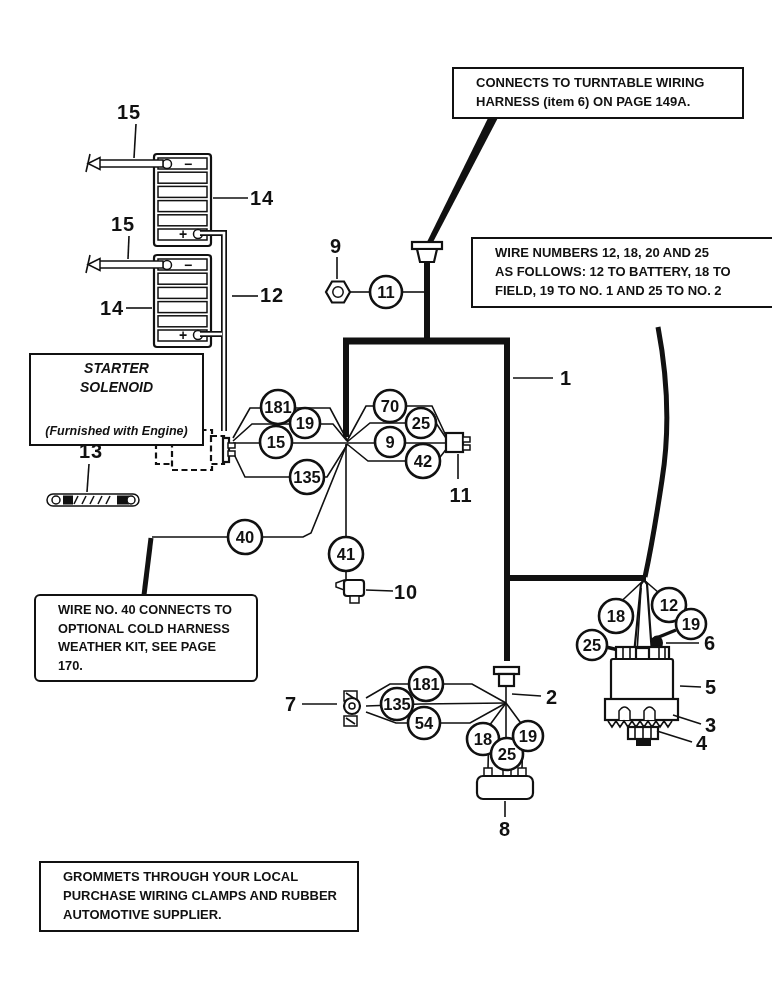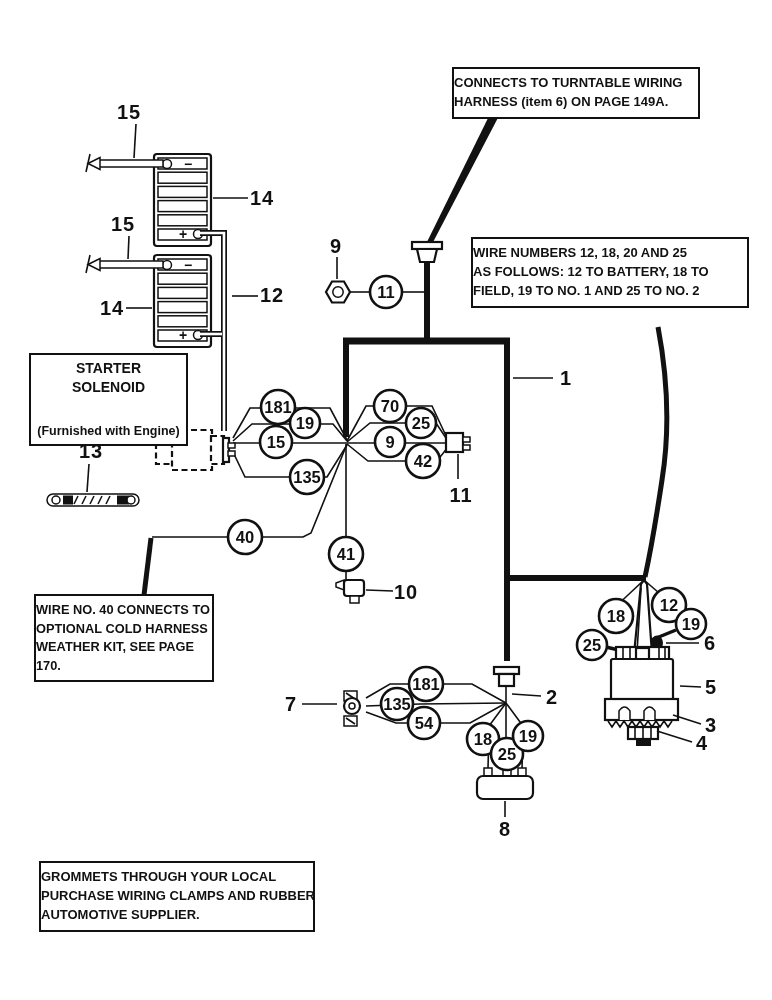--- a/index.html
+++ b/index.html
@@ -12,23 +12,23 @@
   .sym{font-size:14px;font-weight:bold;text-anchor:middle;}
   .w{stroke:#111;stroke-width:1.6;fill:none;}
   .thk{stroke:#111;fill:none;}
   .shape{fill:#fff;stroke:#111;stroke-width:2.2;}
   .tn{stroke-width:1.5;}
   .dash{stroke-dasharray:6 3.5;}
   .wc{fill:#fff;stroke:#111;stroke-width:2.6;}
   .note{position:absolute;border:2.2px solid #111;background:#fff;
         font-weight:bold;color:#111;}
   .note .nline{white-space:nowrap;}
-  .note-left{font-size:13px;line-height:1.45;padding:5px 0;text-align:left;}
+  .note-left{font-size:13px;line-height:1.45;padding:5px 22px;text-align:left;}
   .note-center{text-align:center;}
-  #note-solenoid{font-size:14px;line-height:1.35;padding:4px 4px;}
+  #note-solenoid{font-size:14px;line-height:1.35;padding:4px 12px;font-style:italic;}
   #note-solenoid .nline:nth-child(3){font-size:12.5px;margin-top:26px;}
 </style>
 </head>
 <body>
 
 <div id="page">
 
 <svg id="art" width="772" height="1000" viewBox="0 0 772 1000">
 
   <g>
@@ -359,21 +359,21 @@
   <div class="nline">AS FOLLOWS:  12 TO BATTERY, 18 TO</div>
   <div class="nline">FIELD, 19 TO NO. 1 AND 25 TO NO. 2</div>
 </div>
 
 <div class="note note-center" id="note-solenoid" style="left:29px;top:353px;width:147px;">
   <div class="nline">STARTER</div>
   <div class="nline">SOLENOID</div>
   <div class="nline">(Furnished with Engine)</div>
 </div>
 
-<div class="note note-left" id="note-cold-weather" style="left:34px;top:594px;width:176px;font-size:12.8px;">
+<div class="note note-left" id="note-cold-weather" style="left:34px;top:594px;width:176px;font-size:12.8px;border-radius:6px;">
   <div class="nline">WIRE NO. 40 CONNECTS TO</div>
   <div class="nline">OPTIONAL COLD HARNESS</div>
   <div class="nline">WEATHER KIT, SEE PAGE</div>
   <div class="nline">170.</div>
 </div>
 
 <div class="note note-left" id="note-purchase" style="left:39px;top:861px;width:272px;">
   <div class="nline">GROMMETS THROUGH YOUR LOCAL</div>
   <div class="nline">PURCHASE WIRING CLAMPS AND RUBBER</div>
   <div class="nline">AUTOMOTIVE SUPPLIER.</div>

